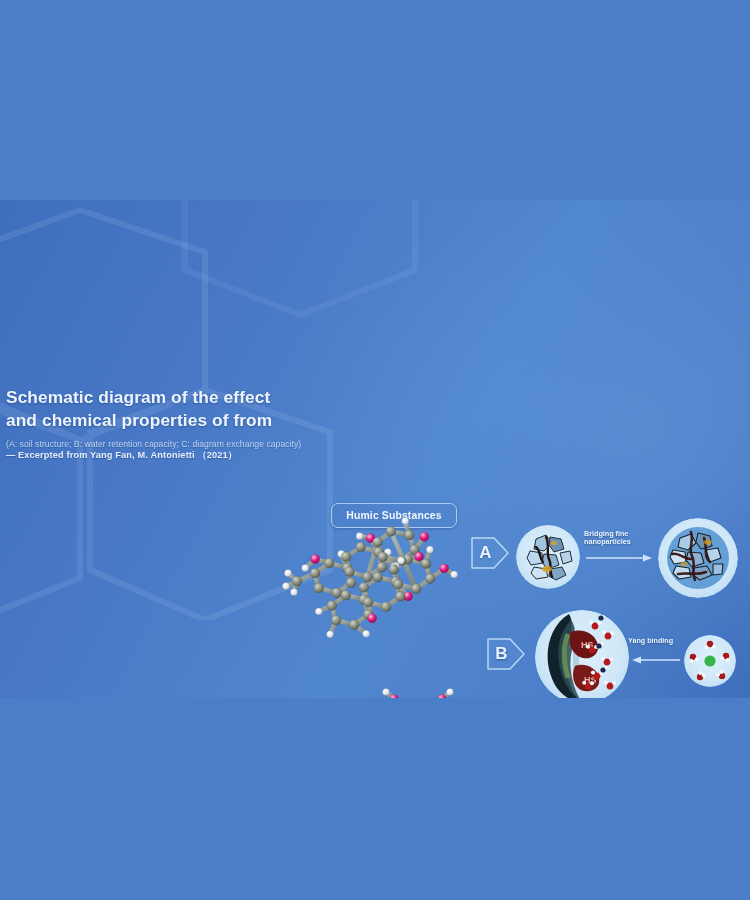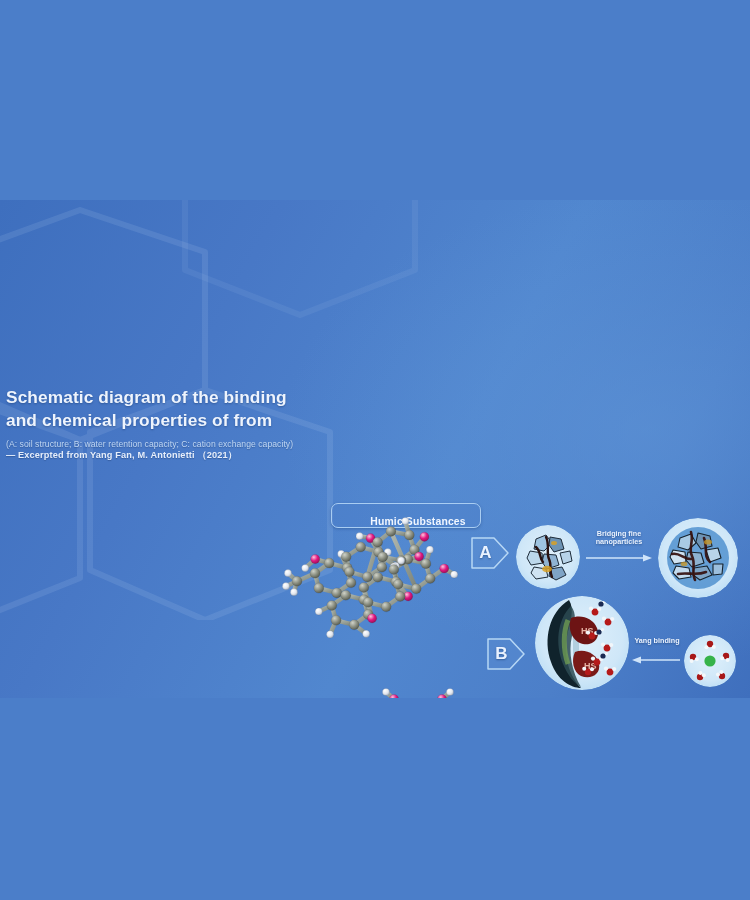--- a/index.html
+++ b/index.html
@@ -39,23 +39,22 @@
   .credit{
     color:#e6eefb;font-size:9.2px;font-weight:bold;
     letter-spacing:.15px;text-shadow:0 1px 1px rgba(16,45,92,.35);
   }
 
   
   #hs-pill{
     position:absolute;left:331px;top:303px;width:124px;height:23px;
     border:1.4px solid #a9cdf2;border-radius:7px;
     background:rgba(74,124,198,.30);
-    display:flex;align-items:flex-end;justify-content:center;
+    display:flex;align-items:center;justify-content:center;
     box-shadow:0 1px 3px rgba(18,48,96,.30);
-    padding-left:24px;
   }
   #hs-pill span{color:#f0f6ff;font-size:10.4px;font-weight:bold;letter-spacing:.15px;}
 
   
   .marker{position:absolute;}
   .marker svg{display:block;overflow:visible;}
   .marker .lab{
     position:absolute;left:0;top:0;width:100%;height:100%;
     display:flex;align-items:center;justify-content:center;
     color:#e9f2ff;font-weight:bold;text-shadow:0 1px 2px rgba(16,45,92,.45);
@@ -65,21 +64,21 @@
   
   .circ{position:absolute;border-radius:50%;overflow:hidden;}
   .circ .halo{position:absolute;inset:0;border-radius:50%;
     background:radial-gradient(circle at 50% 45%,#dff0fb 0%,#cfe7f8 58%,#b9dcf4 82%,#a9d2f0 100%);}
   .circ svg{position:absolute;inset:0;}
 
   
   .conn{position:absolute;}
   .conn svg{display:block;overflow:visible;}
   .connlab{
-    position:absolute;color:#eaf2fe;font-weight:bold;text-align:center;
+    position:absolute;color:#eaf2fe;font-weight:bold;text-align:left;
     line-height:1.18;text-shadow:0 1px 2px rgba(16,45,92,.45);white-space:pre-line;
   }
   
   #molecules{position:absolute;left:0;top:0;width:750px;height:498px;overflow:visible;}
 </style>
 </head>
 <body>
 
 <div id="stage">
 
@@ -96,24 +95,24 @@
       </g>
     </svg>
     <svg class="hexwm" style="left:150px;top:-120px;opacity:.07;" width="300" height="300" viewBox="0 0 300 300">
       <g fill="none" stroke="#d6e8fc" stroke-width="6" stroke-linejoin="round">
         <polygon points="150,15 265,60 265,190 150,235 35,190 35,60"></polygon>
       </g>
     </svg>
 
     <div id="textblock">
       <div class="title">
-        <div>Schematic diagram of the binding</div>
+        <div>Schematic diagram of the effect</div>
         <div>and chemical properties of from</div>
       </div>
-      <div class="subtitle">(A: soil structure; B: water retention capacity; C: cation exchange capacity)</div>
+      <div class="subtitle">(A: soil structure; B: water retention capacity; C: diagram exchange capacity)</div>
       <div class="credit">— Excerpted from Yang Fan, M. Antonietti （2021）</div>
     </div>
 
     <div id="hs-pill">
       <span>Humic Substances</span>
     </div>
 
     <svg id="molecules" viewBox="0 0 750 498">
       <defs>
         <radialGradient id="gC" cx="35%" cy="30%" r="72%">
@@ -451,21 +450,21 @@
       </svg>
     </div>
 
     <div class="marker" style="left:486px;top:435px;width:40px;height:38px;">
       <svg width="40" height="38" viewBox="0 0 40 38">
         <polygon points="2,4 24,4 38,19 24,34 2,34" fill="rgba(110,160,220,.18)" stroke="#b7d7f5" stroke-width="1.5" stroke-linejoin="round"></polygon>
       </svg>
       <div class="lab" style="font-size:17px;">B</div>
     </div>
 
-    <div class="circ" style="left:535px;top:396px;width:94px;height:94px;text-decoration:underline;">
+    <div class="circ" style="left:535px;top:410px;width:94px;height:94px;text-decoration:underline;">
       <div class="halo"></div>
       <svg viewBox="0 0 94 94" width="94" height="94">
         <path d="M34 4 C14 16 8 44 16 66 C22 84 36 92 46 92 C34 80 28 58 32 40 C35 26 40 14 34 4 Z" fill="#10232c"></path>
         <path d="M36 10 C22 24 20 48 28 68 C33 80 40 88 46 91 C37 76 33 56 37 40 C40 26 42 18 36 10 Z" fill="#2c4a52" opacity=".85"></path>
         <path d="M33 24 C28 36 28 54 33 68" stroke="#6e9b53" stroke-width="5" fill="none" opacity=".8"></path>
         <path d="M38 30 L44 30 L44 62 L38 62 Z" fill="#8fb6c9" opacity=".55"></path>
         <path d="M36 22 C46 18 58 22 62 32 C66 42 58 50 48 48 C38 46 32 34 36 22 Z" fill="#6d1414"></path>
         <path d="M40 56 C50 52 62 58 64 68 C66 78 56 84 46 80 C38 76 36 64 40 56 Z" fill="#7a1a18"></path>
         <text x="46" y="38" font-family="Liberation Sans, sans-serif" font-size="9" font-weight="bold" fill="#e7b2a4">HS</text>
         <text x="49" y="73" font-family="Liberation Sans, sans-serif" font-size="9" font-weight="bold" fill="#e7b2a4">HS</text>

